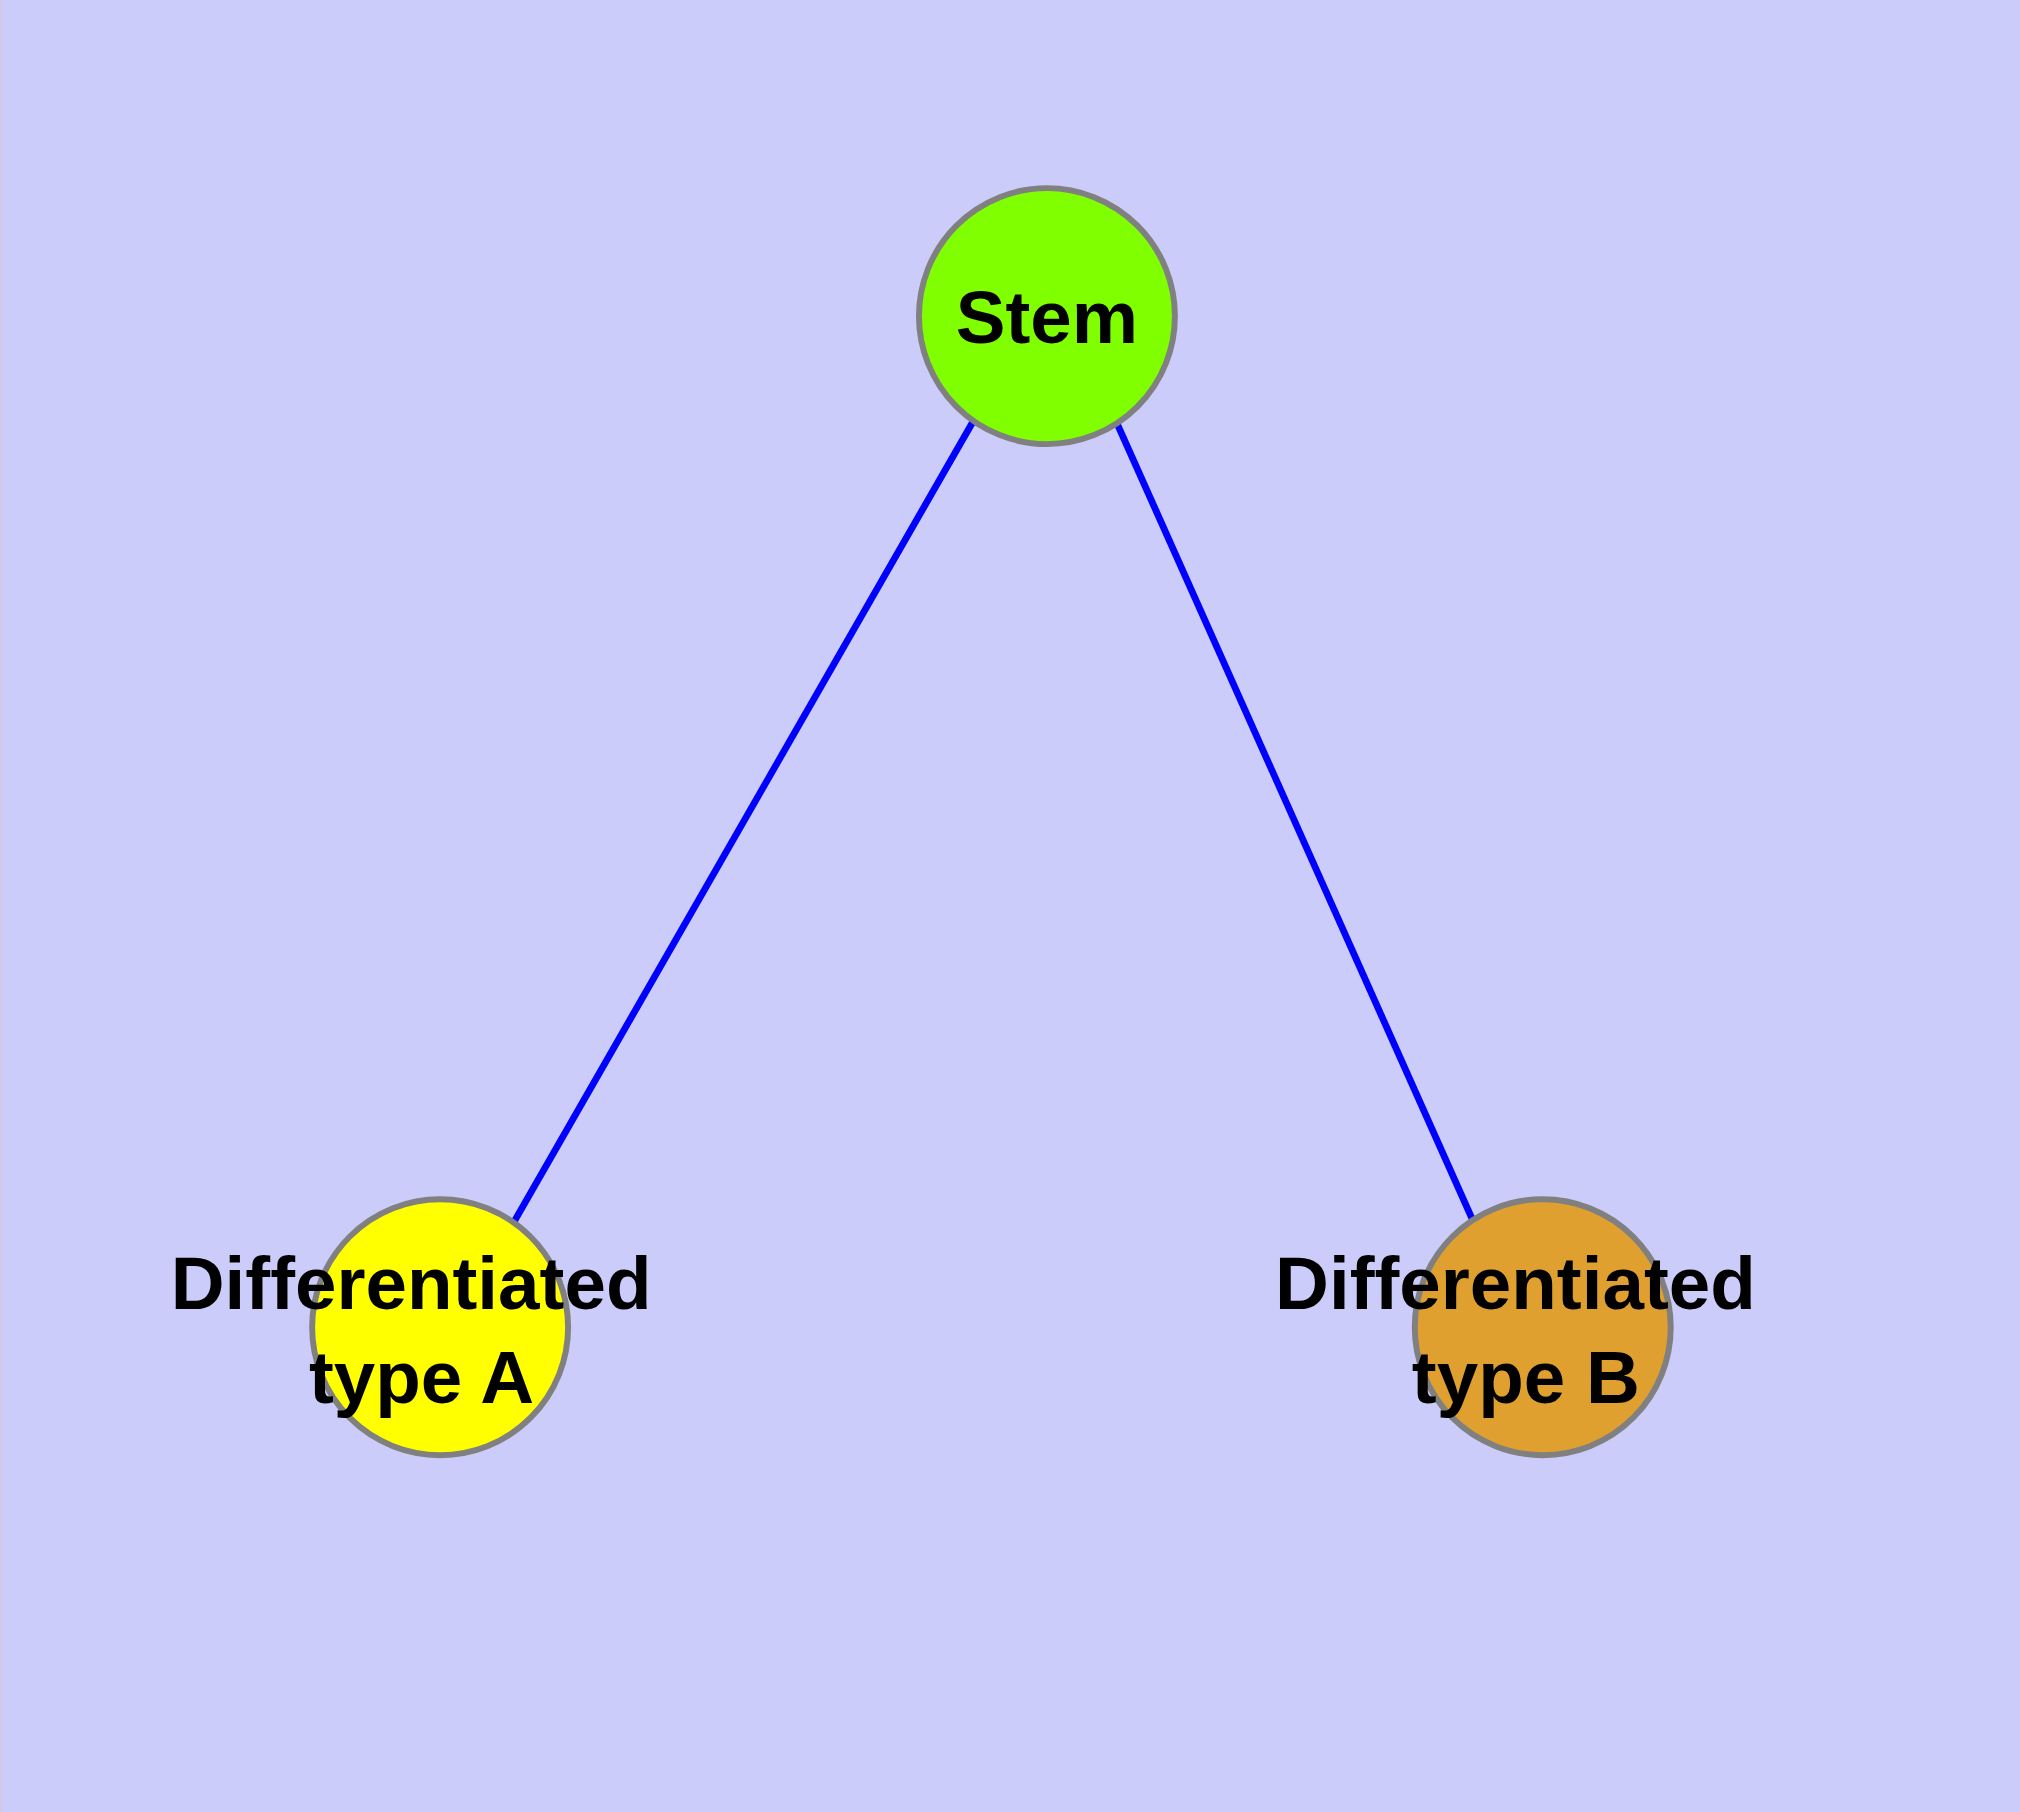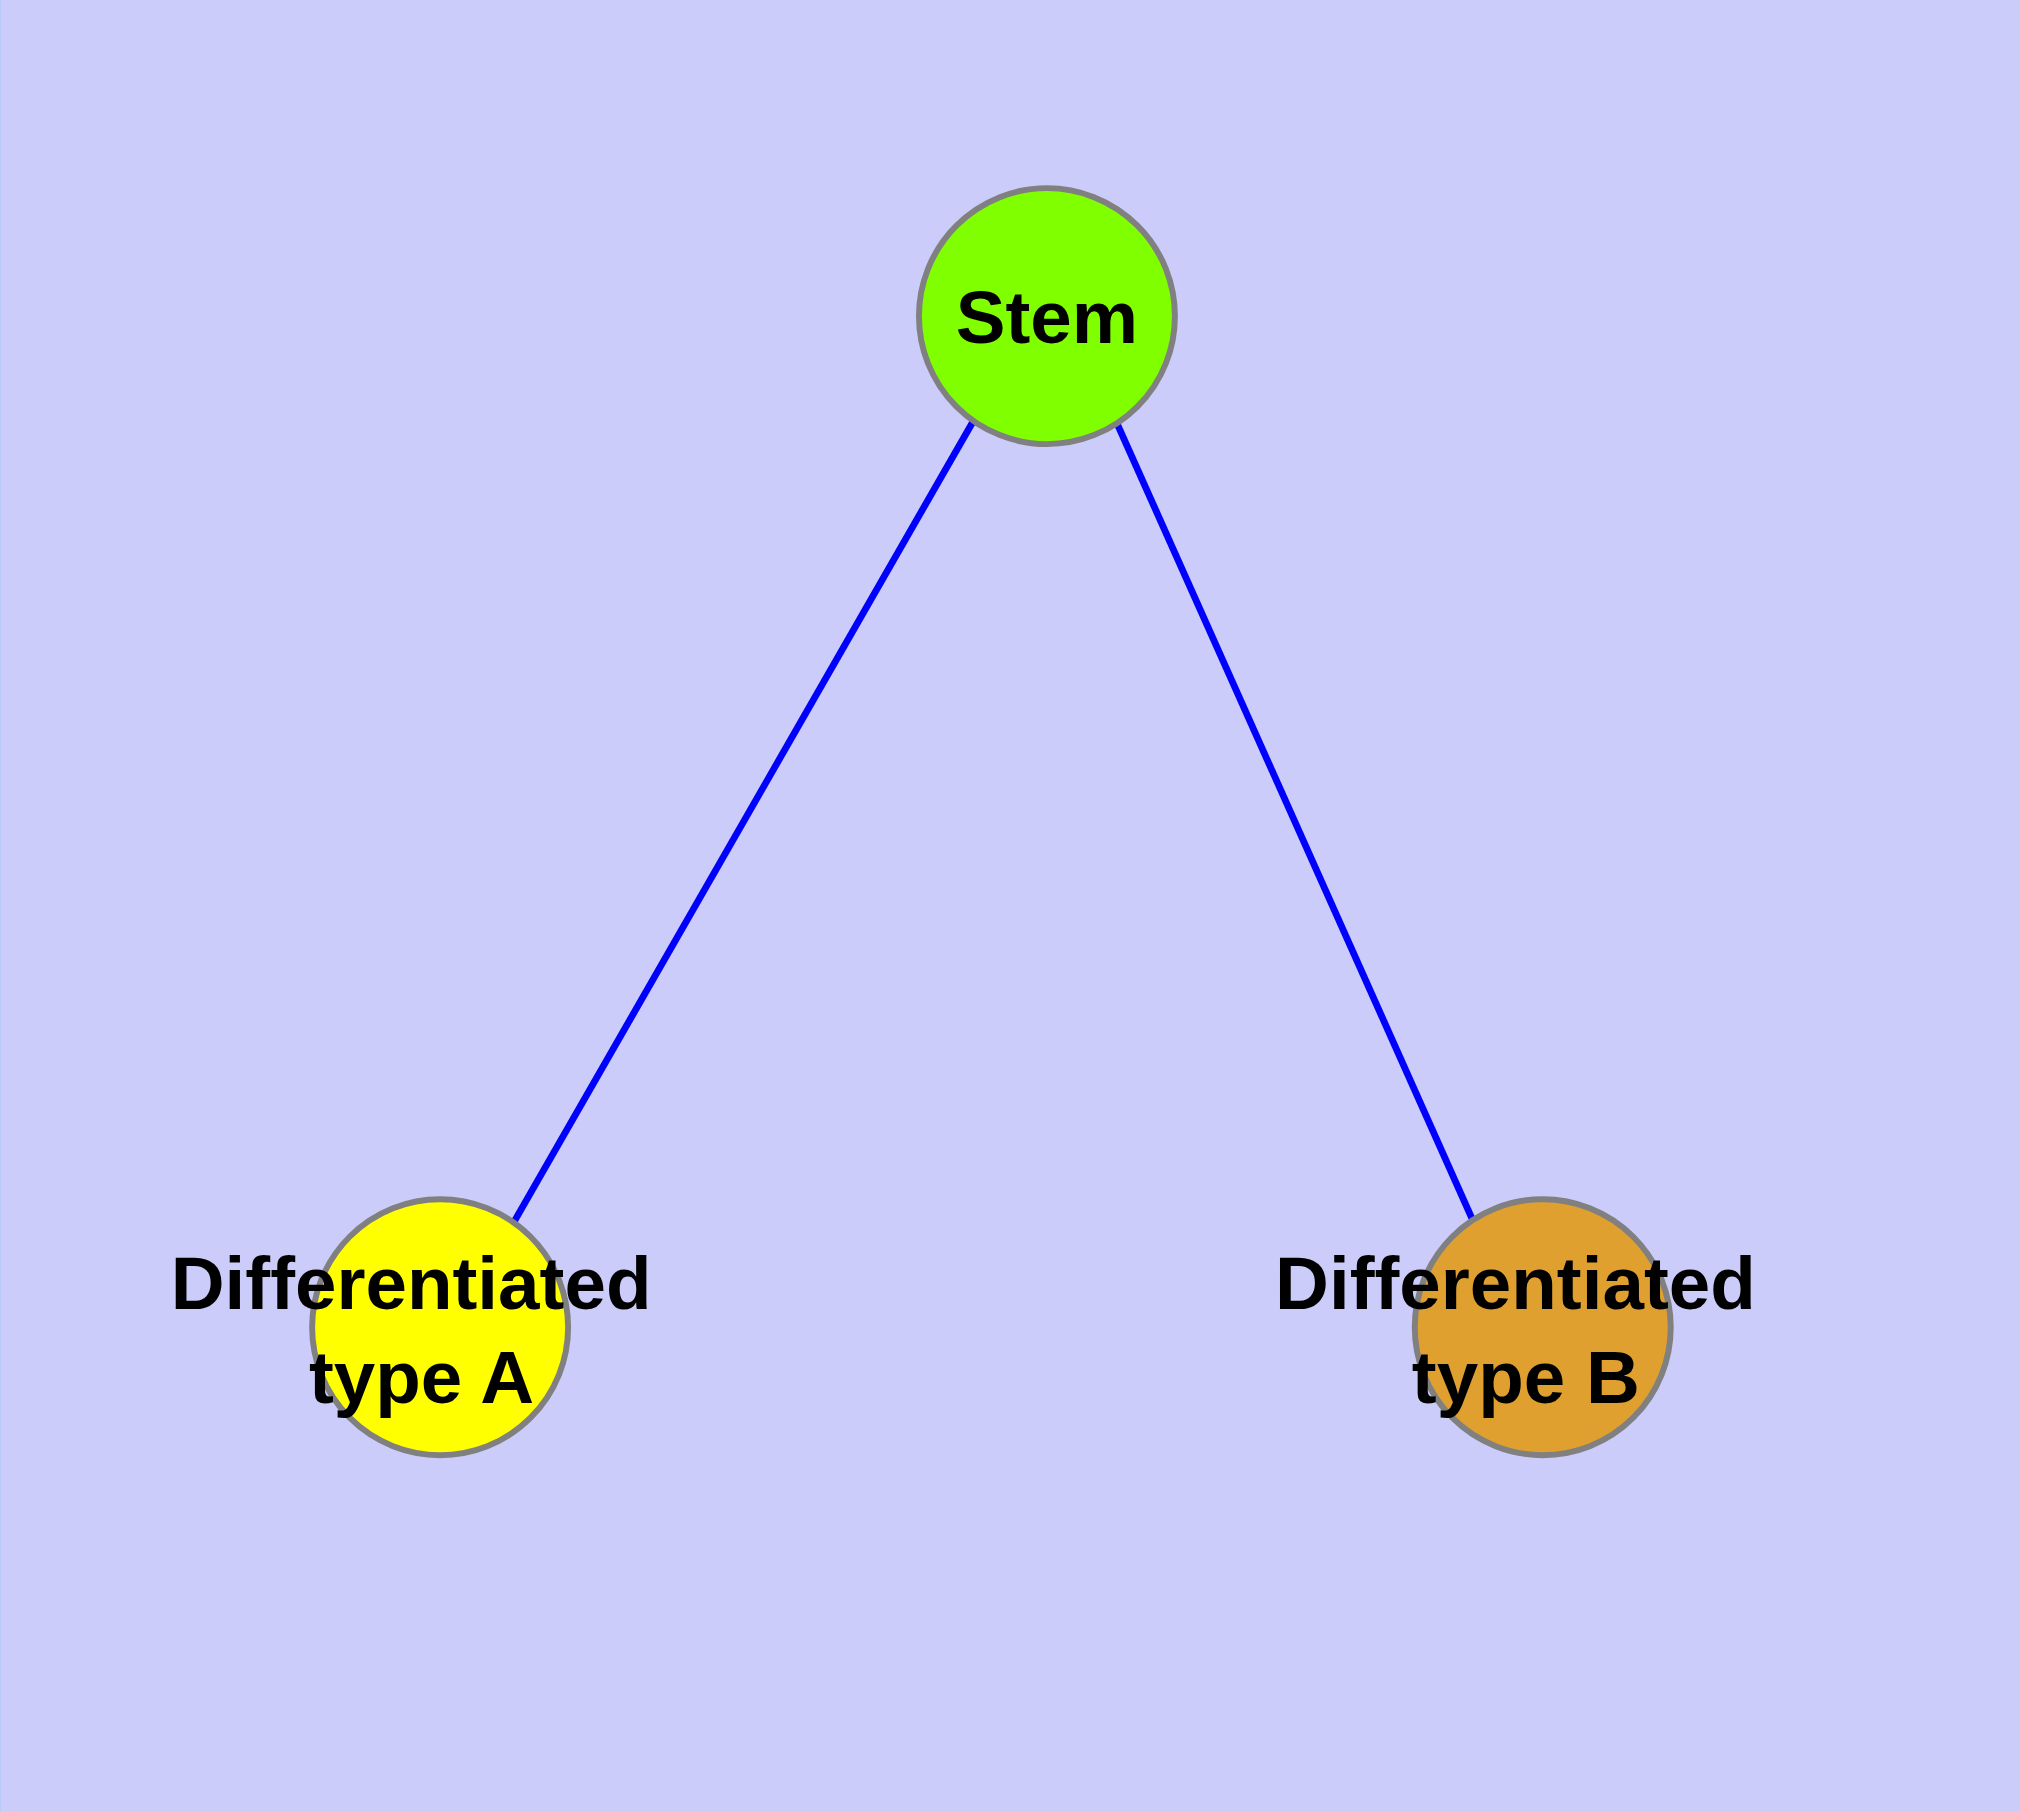--- a/index.html
+++ b/index.html
@@ -10,21 +10,21 @@
   body {
     width: 2021px;
     height: 1812px;
     overflow: hidden;
     font-family: "Liberation Sans", sans-serif;
   }
   #graph-canvas {
     position: relative;
     width: 1693px;
     height: 1812px;
-    background: #7dd3fc;
+    background: #fdba74;
   }
   #graph-svg {
     position: absolute;
     left: 0;
     top: 0;
     width: 2021px;
     height: 1812px;
     display: block;
   }
   .node-label {

